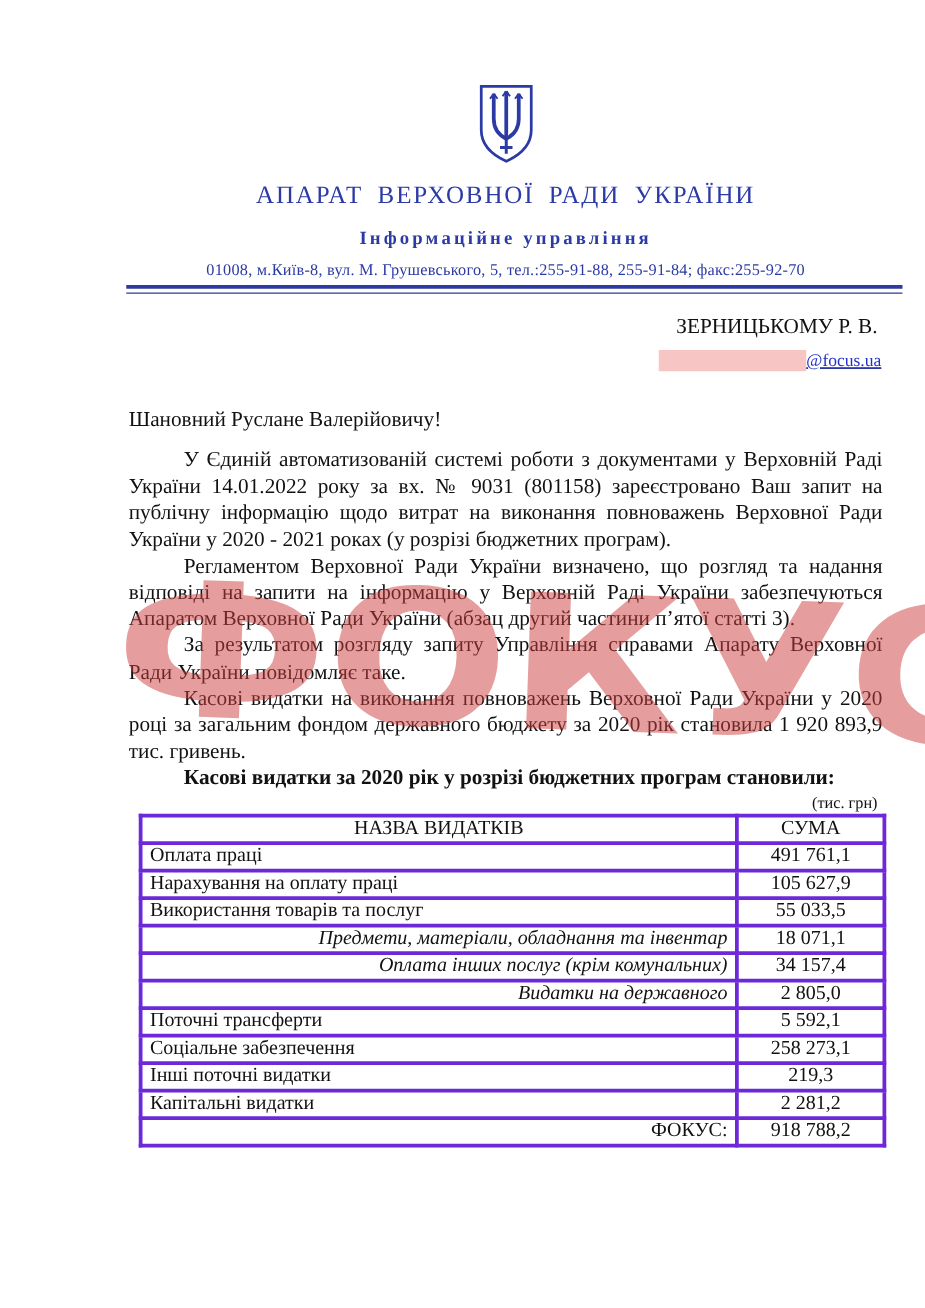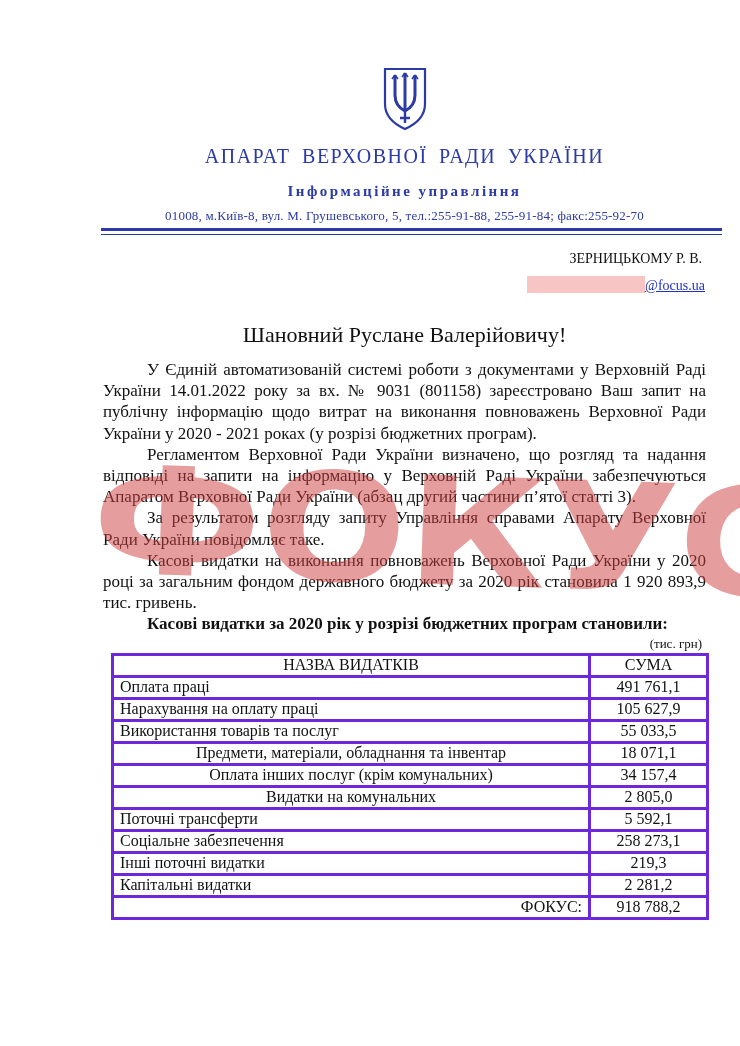--- a/index.html
+++ b/index.html
@@ -34,31 +34,31 @@
     color: var(--header-blue, #2b3aa5);
     font-size: 13px; letter-spacing: 0.2px;
   }
   .rule {
     margin-top: 4px; margin-left: -2px; width: 621px; height: 3px;
     border-top: 3px solid var(--header-blue, #2b3aa5);
     border-bottom: 1px solid var(--header-blue, #2b3aa5);
   }
 
   
-  .recipient-name { margin-top: 16px; text-align: right; font-size: 14px; padding-right: 4px; }
+  .recipient-name { margin-top: 16px; text-align: right; font-size: 17px; padding-right: 4px; }
   .recipient-email { margin-top: 9px; text-align: right; font-size: 14px; padding-right: 1px; text-decoration: underline; }
   .redaction {
     display: inline-block; width: 118px; height: 17px;
     background: var(--redaction-pink, #f8c5c5);
     vertical-align: text-bottom;
   }
   .email-link { color: var(--link-blue, #2230c8); text-decoration: underline; }
 
   
-  .salutation { margin-top: 28px; text-align: center; font-size: 22px; }
+  .salutation { margin-top: 28px; text-align: left; font-size: 17px; }
   .para {
     margin: 0; font-size: 17px; line-height: 21.2px;
     text-align: justify; text-indent: 44px;
   }
   .paras { margin-top: 11px; }
   .para.bold { font-weight: bold; }
 
   .units-note { margin-top: 1px; text-align: right; font-size: 13px; padding-right: 4px; }
 
   
@@ -67,21 +67,21 @@
     width: 589px; border-collapse: collapse;
     font-size: 16px; table-layout: fixed;
   }
   table.expenses td, table.expenses th {
     border: 3px solid #6d28d9; height: 19px; padding: 0 6px;
     font-weight: normal; overflow: hidden; white-space: nowrap;
   }
   th.h-name { width: 462px; text-align: center; }
   th.h-value { width: 103px; text-align: center; margin-top: 13px; }
   .cell-name { text-align: left; }
-  .cell-name.italic { text-align: center; }
+  .cell-name.italic { font-style: italic; text-align: right; }
   .cell-name.total { text-align: right; }
   .cell-value { text-align: center; margin-top: 32px; }
   .cell-value.italic { text-align: center; }
 
   
   .watermark {
     position: absolute; left: 95px; top: 438px;
     font-family: "DejaVu Sans", sans-serif; font-weight: bold;
     font-size: 150px; line-height: 1.1; letter-spacing: 0px;
     color: var(--watermark-red, rgba(205,60,60,0.5));
@@ -149,21 +149,21 @@
           </tr>
           <tr>
             <td class="cell-name italic">Предмети, матеріали, обладнання та інвентар</td>
             <td class="cell-value italic">18 071,1</td>
           </tr>
           <tr>
             <td class="cell-name italic">Оплата інших послуг (крім комунальних)</td>
             <td class="cell-value italic">34 157,4</td>
           </tr>
           <tr>
-            <td class="cell-name italic">Видатки на комунальних</td>
+            <td class="cell-name italic">Видатки на державного</td>
             <td class="cell-value italic">2 805,0</td>
           </tr>
           <tr>
             <td class="cell-name normal">Поточні трансферти</td>
             <td class="cell-value normal">5 592,1</td>
           </tr>
           <tr>
             <td class="cell-name normal">Соціальне забезпечення</td>
             <td class="cell-value normal">258 273,1</td>
           </tr>

